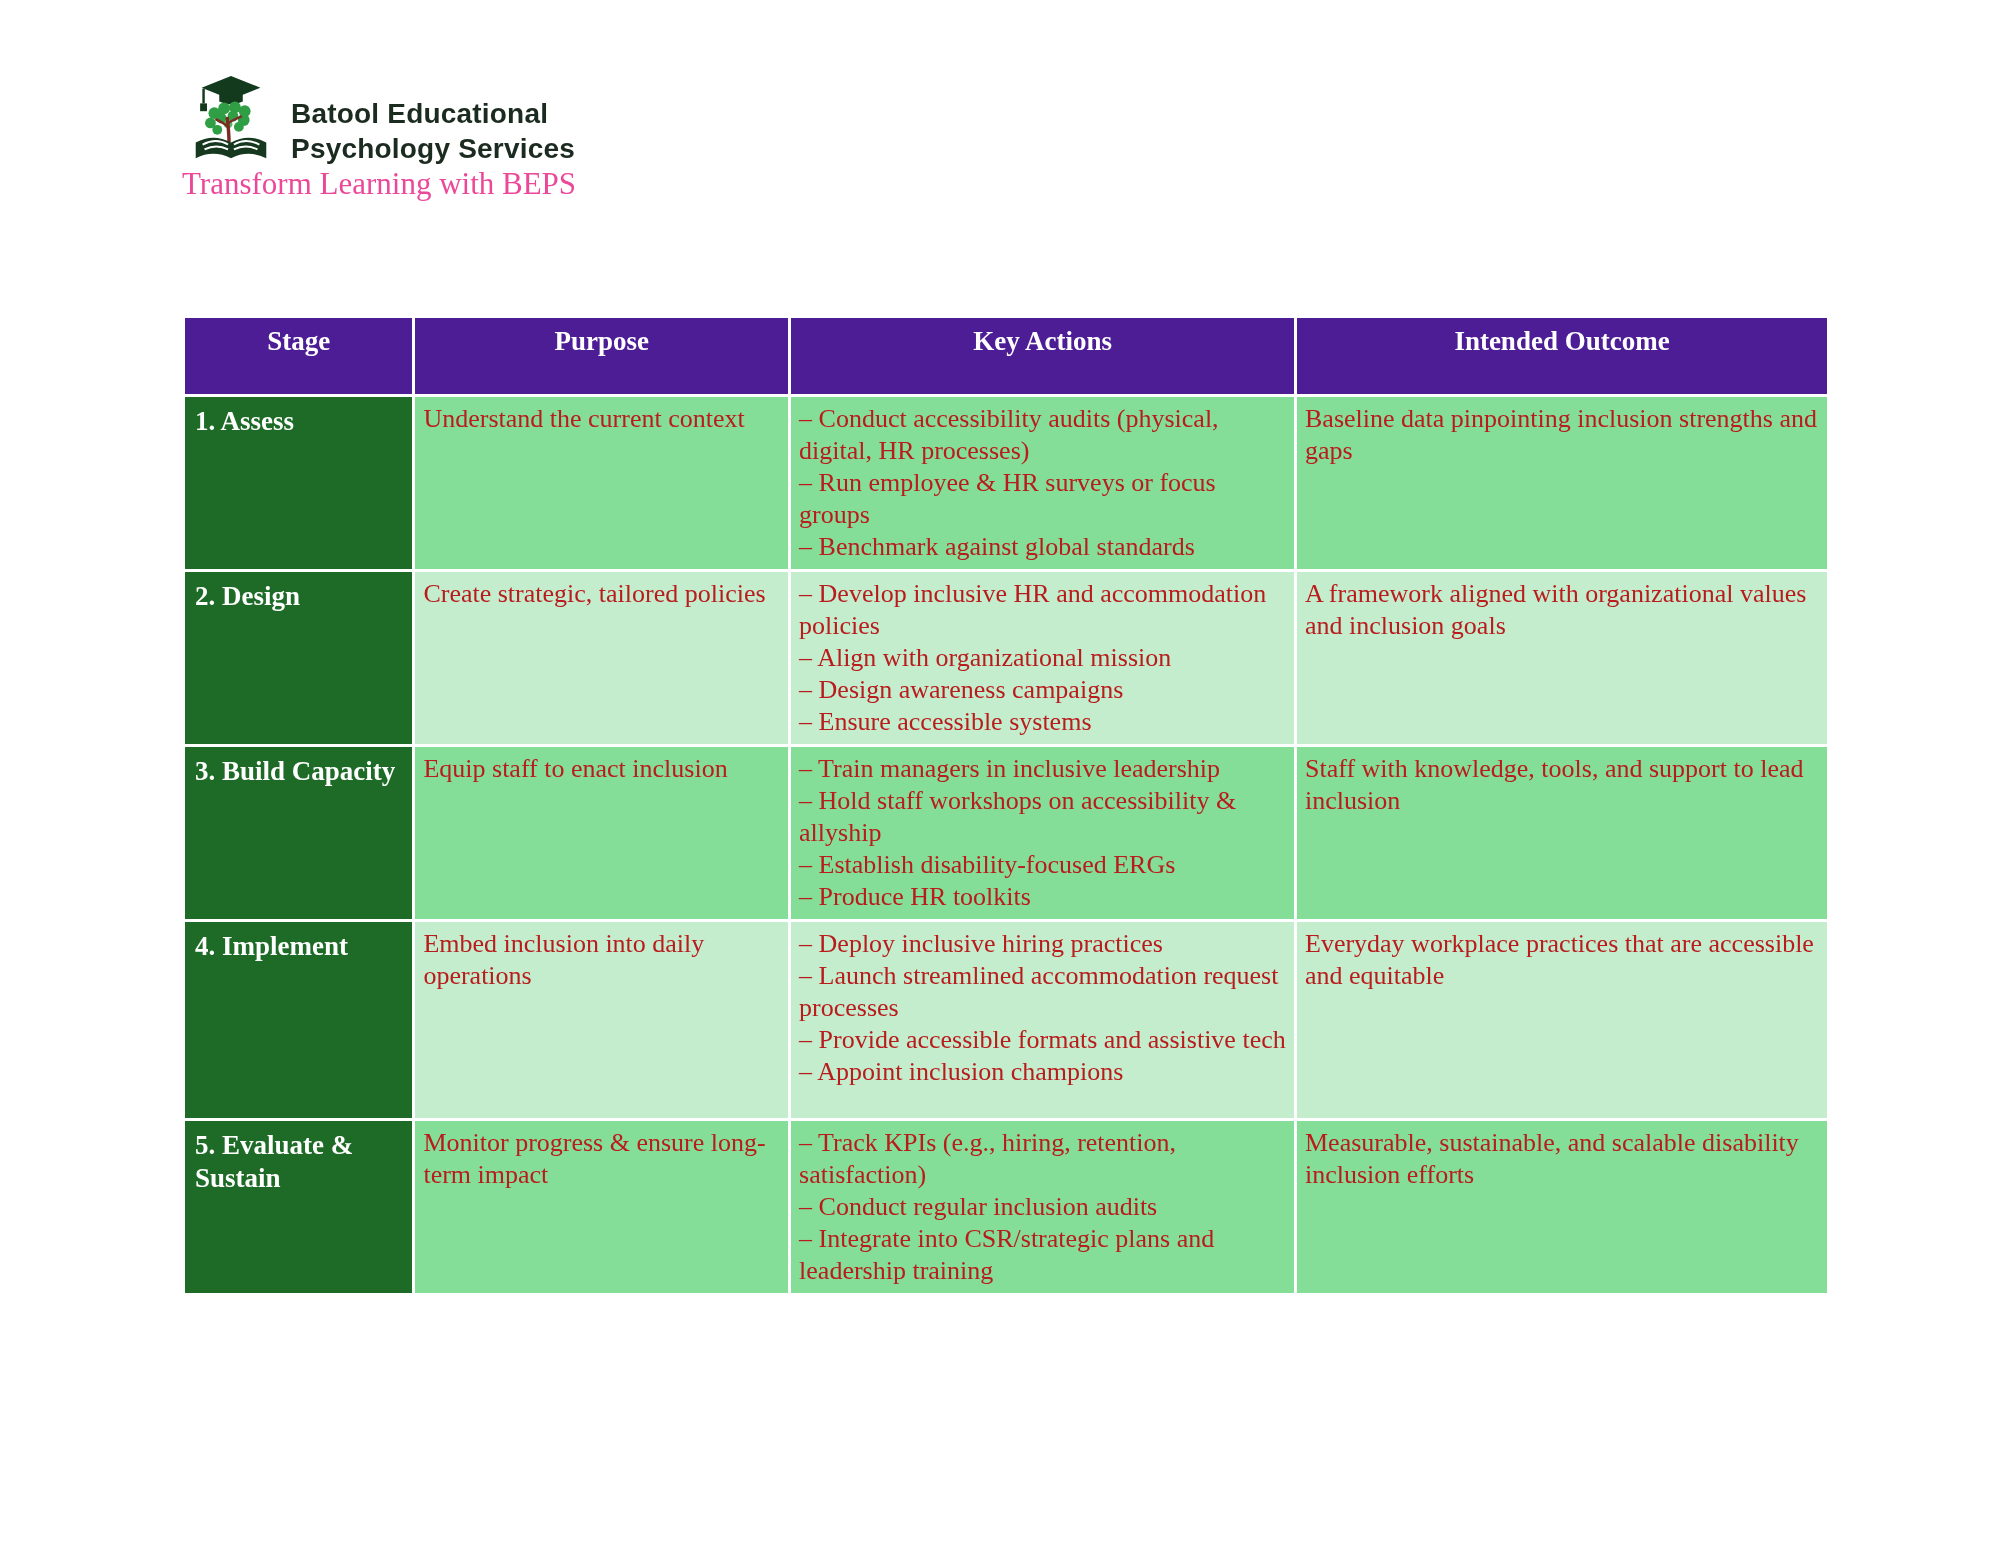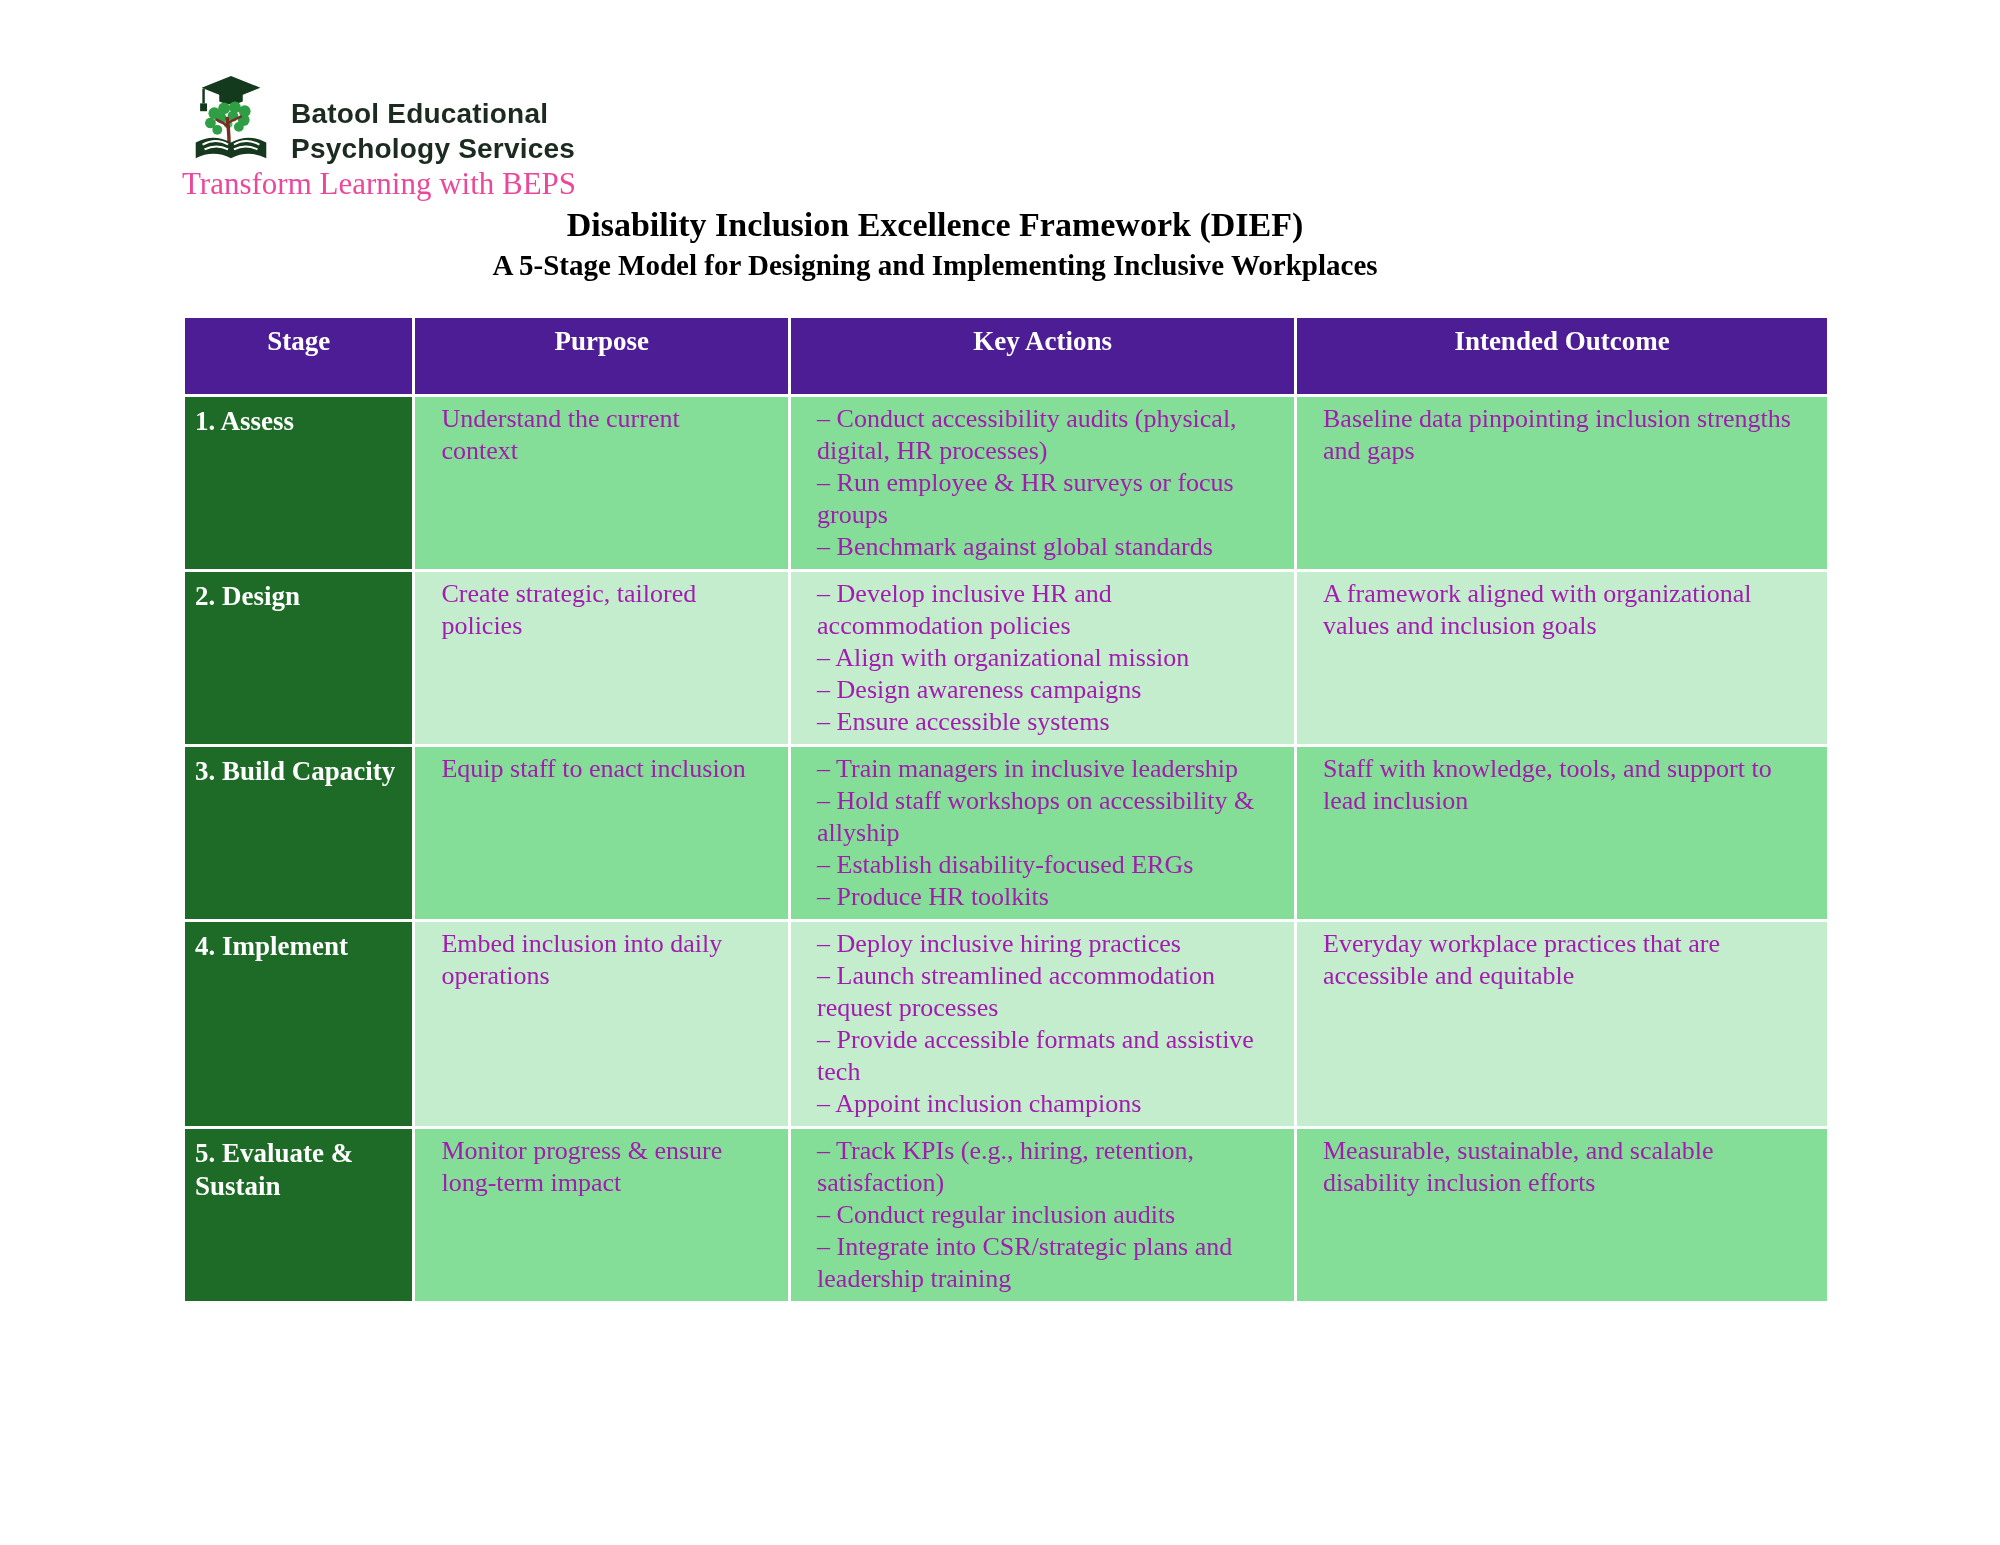--- a/index.html
+++ b/index.html
@@ -43,22 +43,22 @@
     font-weight: bold; font-size: 27px;
     text-align: center; padding: 8px 6px;
     height: 60px;
   }
   td.stage {
     background: #1d6b26; color: #ffffff;
     font-weight: bold; font-size: 27px; line-height: 33px;
     padding: 8px 10px;
   }
   td.purpose, td.actions, td.outcome {
-    color: #a21caf; font-size: 26px; line-height: 32px;
-    padding: 6px 26px;
+    color: #b91c1c; font-size: 26px; line-height: 32px;
+    padding: 6px 8px;
   }
   td.actions { white-space: pre-line; }
   tr.row-odd  td.purpose, tr.row-odd  td.actions, tr.row-odd  td.outcome { background: #85de98; }
   tr.row-even td.purpose, tr.row-even td.actions, tr.row-even td.outcome { background: #c4edce; }
   tr.r1 { height: 160px; } tr.r2 { height: 160px; border-radius: 31px; } tr.r3 { height: 156px; }
   tr.r4 { height: 196px; } tr.r5 { height: 156px; }
 
   
   .footer { position: absolute; top: 1306px; left: 182px; font-family: "Liberation Sans", sans-serif; }
   .footer-link {
@@ -105,24 +105,20 @@
       <path d="M53,79 Q65,73 77,79" stroke="#ffffff" fill="none" stroke-width="2"></path>
     </svg>
     <div class="brand-name">
       <div>Batool Educational</div>
       <div>Psychology Services</div>
     </div>
   </div>
 
   <div class="tagline">Transform Learning with BEPS</div>
 
-  <div class="titles">
-    <div class="doc-title">Disability Inclusion Excellence Framework (DIEF)</div>
-    <div class="doc-subtitle">A 5-Stage Model for Designing and Implementing Inclusive Workplaces</div>
-  </div>
 
   <table class="dief">
     <colgroup>
       <col style="width:227px">
         <col style="width:372px">
         <col style="width:502px">
         <col style="width:529px">
     </colgroup>
     <thead>
       <tr>

